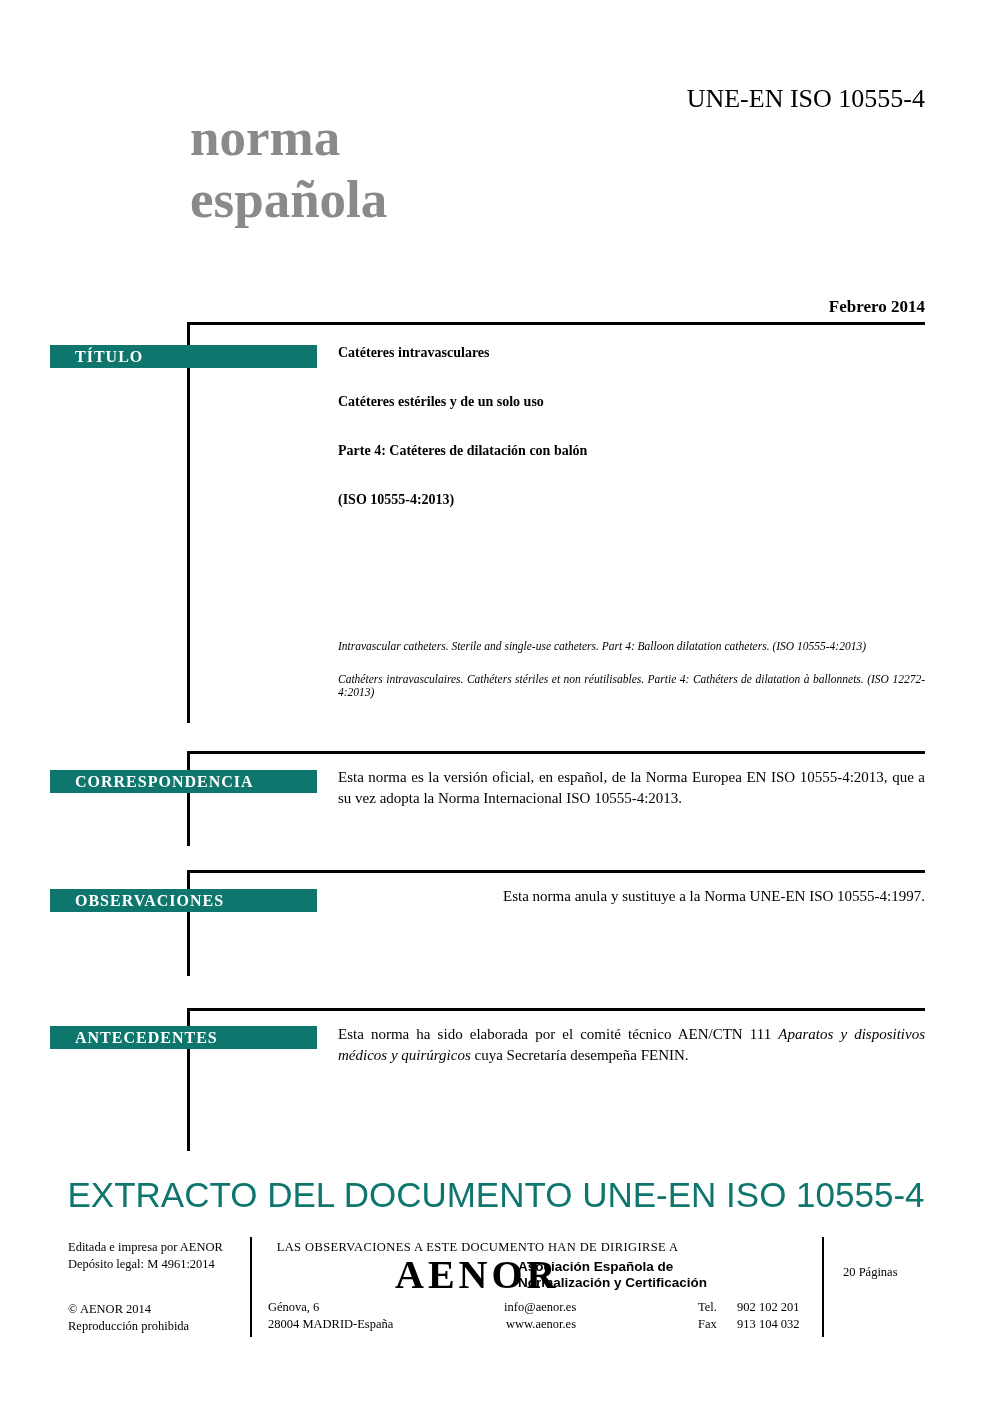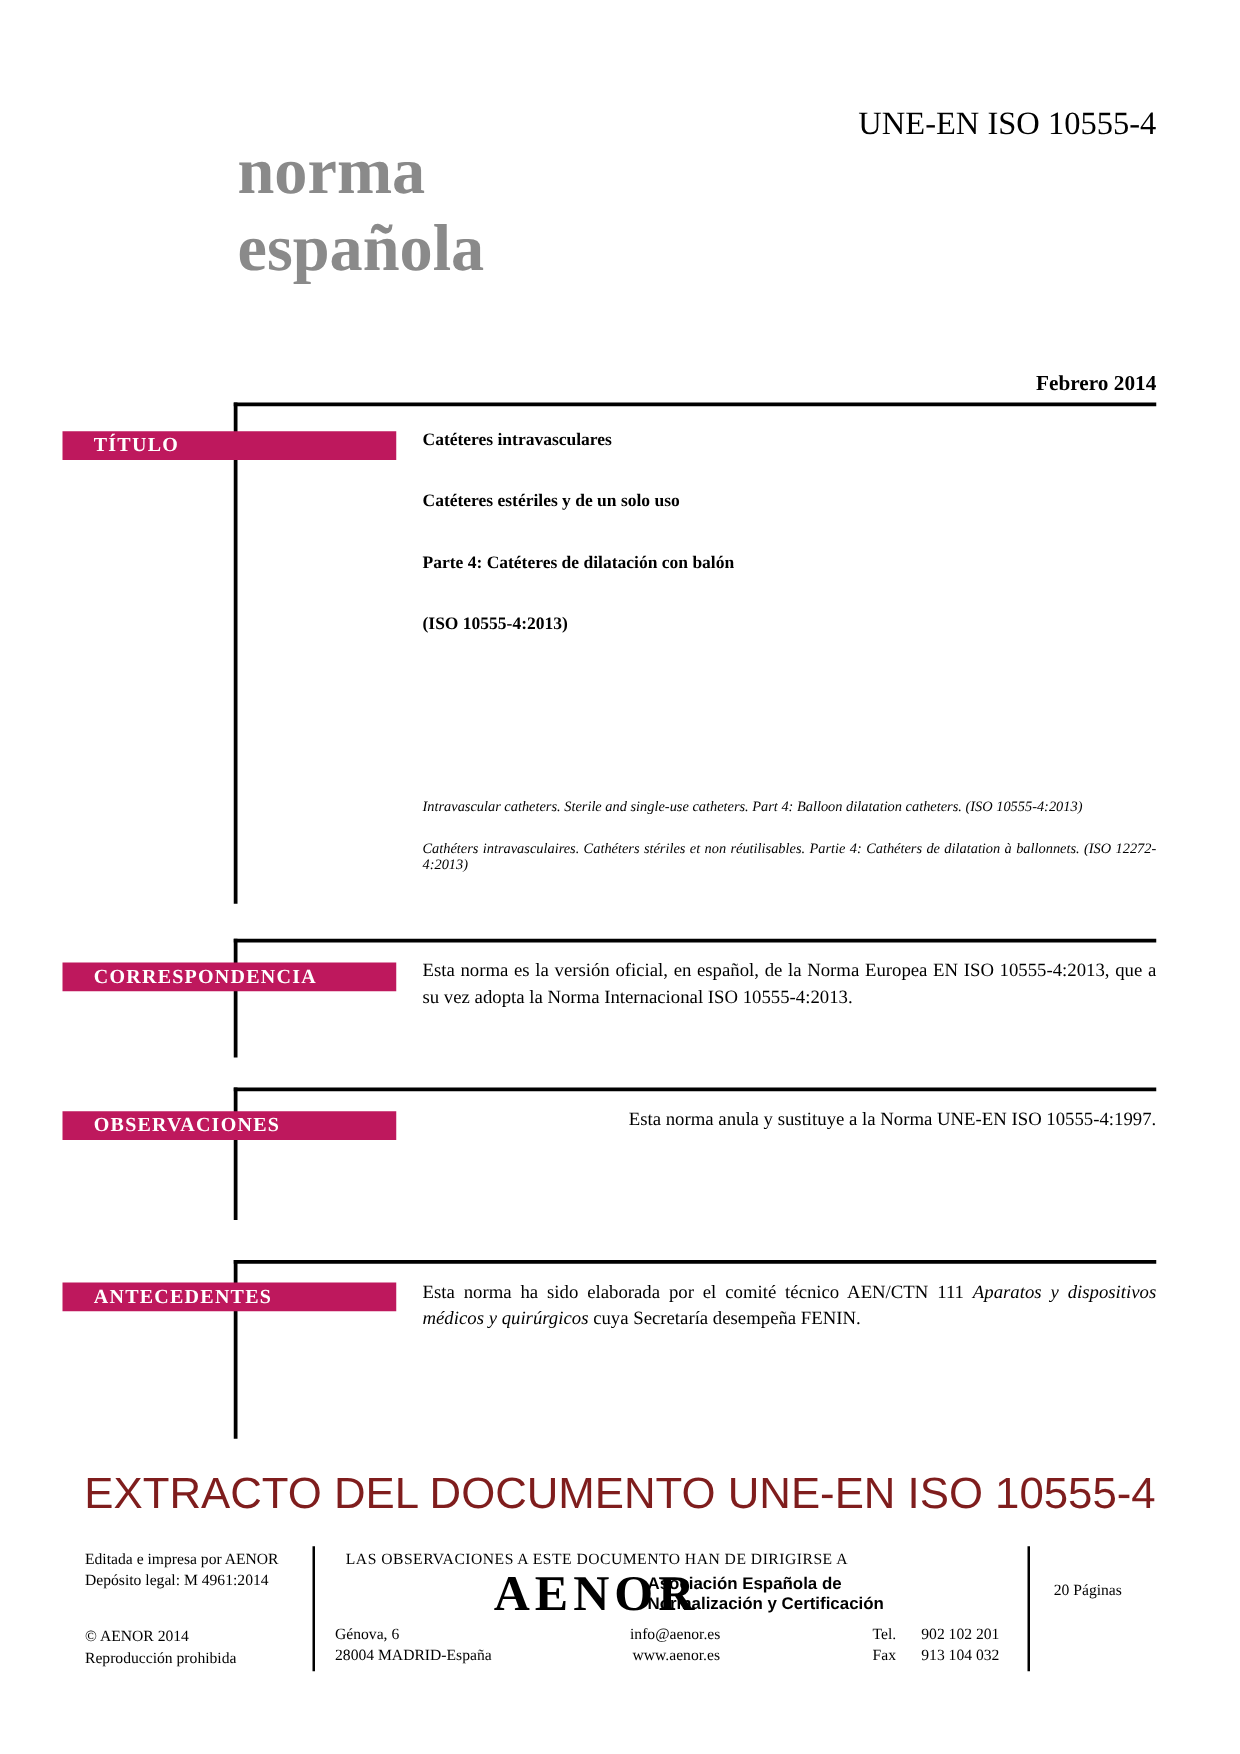--- a/index.html
+++ b/index.html
@@ -24,21 +24,21 @@
   }
   .date{
     position:absolute;right:67px;top:297px;
     font-size:17px;font-weight:bold;white-space:nowrap;
   }
   
   .hrule{position:absolute;left:187px;width:738px;height:3px;background:#000;}
   .vrule{position:absolute;left:187px;width:3px;background:#000;}
   .label-bar{
     position:absolute;left:50px;width:267px;height:23px;
-    background:#be185d;color:#fff;
+    background:#0f766e;color:#fff;
     font-size:16px;font-weight:bold;letter-spacing:1px;
     line-height:23px;padding-left:25px;box-sizing:border-box;
     white-space:nowrap;
   }
   .body-col{position:absolute;left:338px;width:587px;}
   .title-line{font-size:14px;font-weight:bold;margin:0 0 33px 0;white-space:nowrap;}
   .translation{
     font-size:11.5px;font-style:italic;line-height:13.5px;
     text-align:justify;margin:0 0 19px 0;
   }
@@ -114,21 +114,21 @@
     <p class="section-body single-line">Esta norma anula y sustituye a la Norma UNE-EN ISO 10555-4:1997.</p>
   </div>
 
   <div class="hrule" style="top:1008px"></div>
   <div class="vrule" style="top:1008px;height:143px"></div>
   <div class="label-bar" style="top:1026px">ANTECEDENTES</div>
   <div class="body-col" style="top:1024px">
     <p class="section-body"><span>Esta norma ha sido elaborada por el comité técnico AEN/CTN 111 </span><span style="font-style:italic">Aparatos y dispositivos médicos y quirúrgicos</span><span> cuya Secretaría desempeña FENIN.</span></p>
   </div>
 
-  <div class="extract" style="color: #7f1d1d;">EXTRACTO DEL DOCUMENTO UNE-EN ISO 10555-4</div>
+  <div class="extract" style="color: #0f766e;">EXTRACTO DEL DOCUMENTO UNE-EN ISO 10555-4</div>
 
   <div class="footer">
     <div class="divider" style="left:250px"></div>
     <div class="divider" style="left:822px"></div>
 
     <div class="f-abs f-lines" style="left:68px;top:2px">
       <div>Editada e impresa por AENOR</div>
       <div>Depósito legal: M 4961:2014</div>
     </div>
     <div class="f-abs f-lines" style="left:68px;top:64px">

